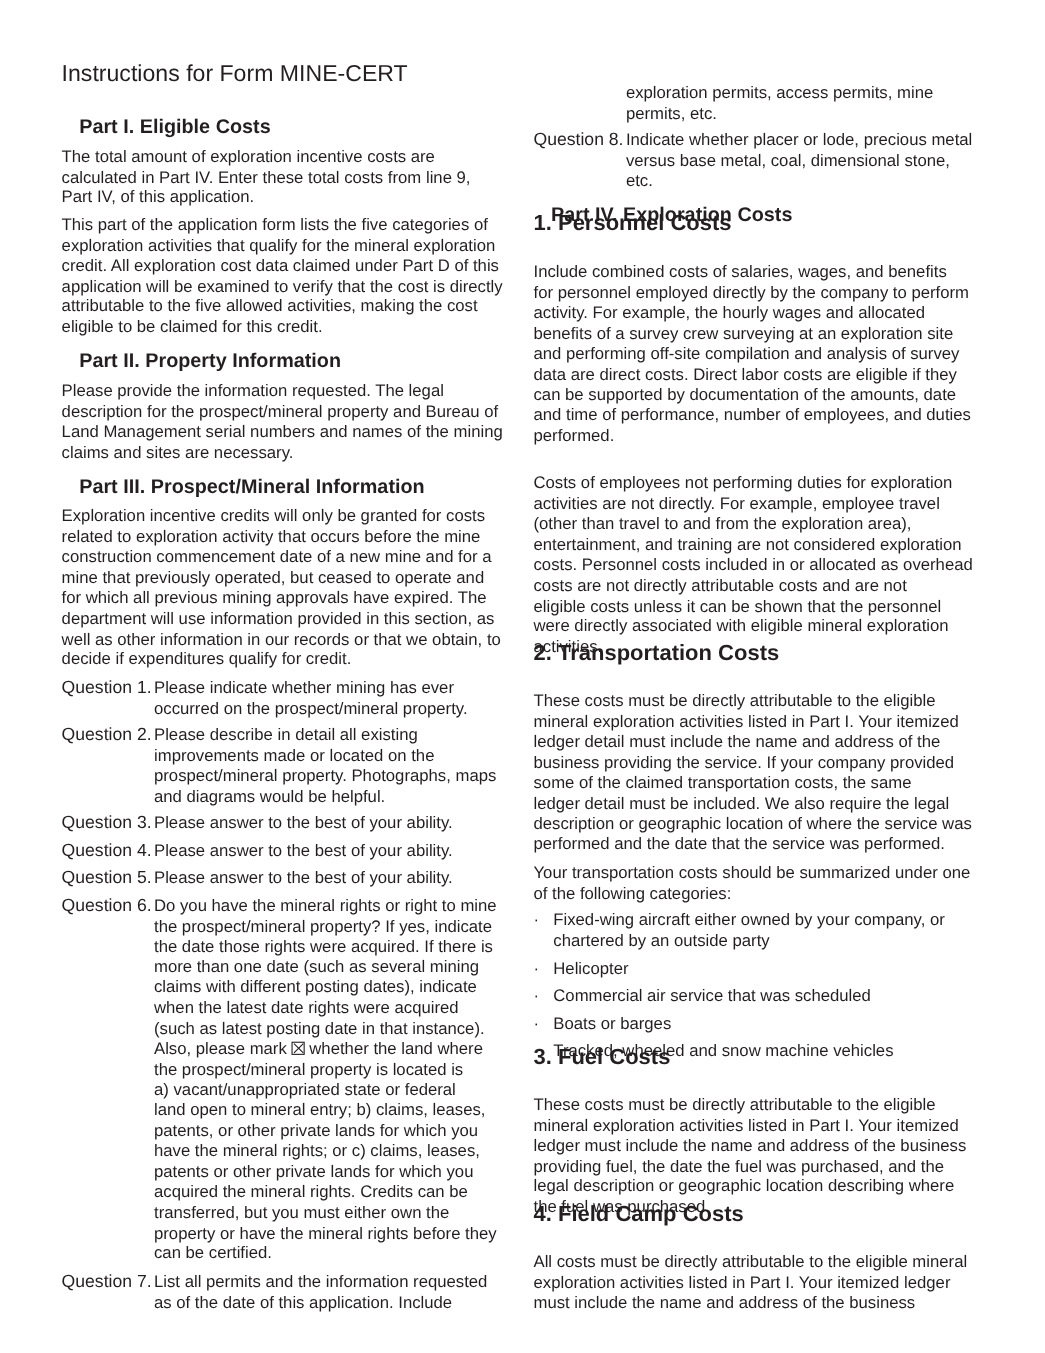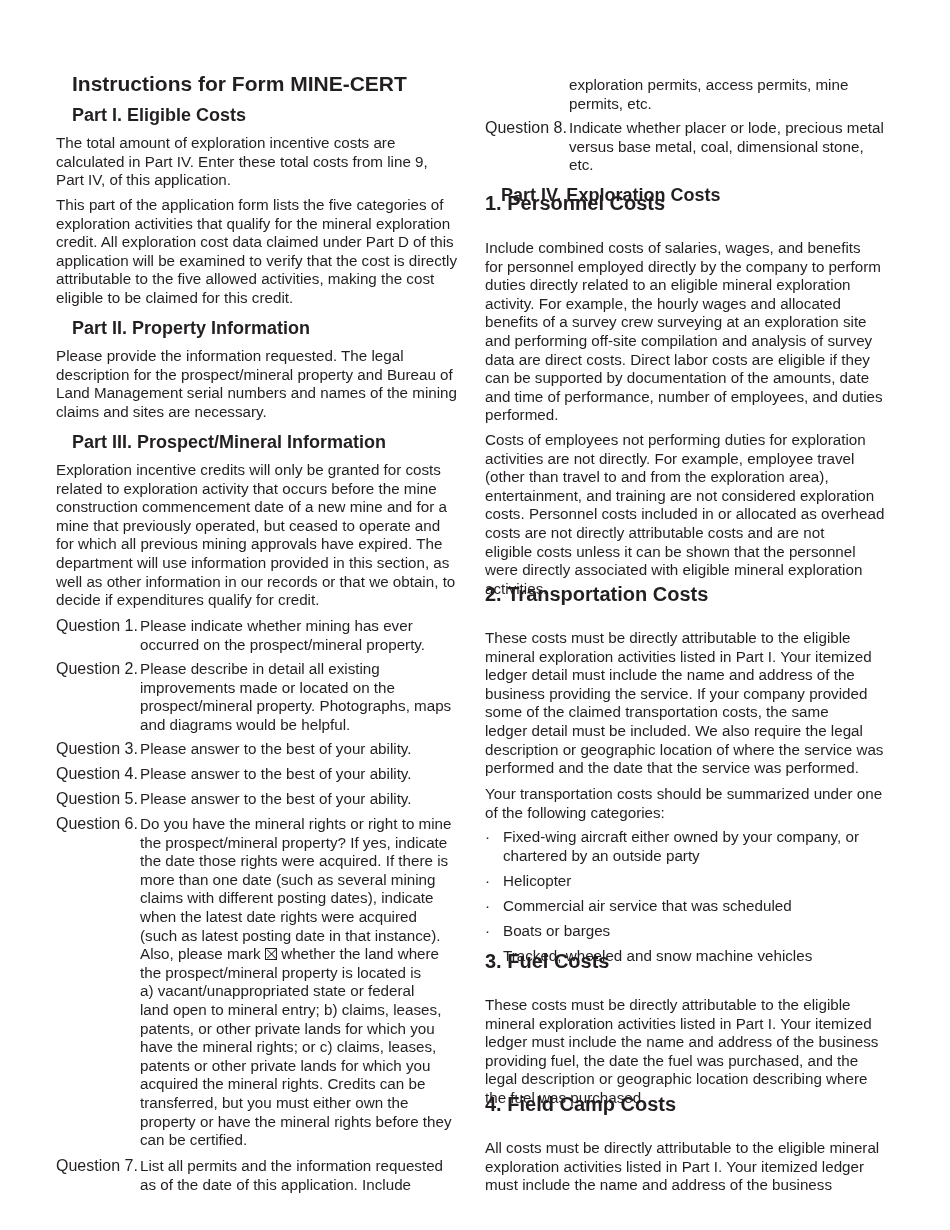--- a/index.html
+++ b/index.html
@@ -5,21 +5,21 @@
   html, body { margin: 0; padding: 0; background: #ffffff; }
   body {
     width: 950px; height: 1230px; position: relative; overflow: hidden;
     font-family: "Liberation Sans", sans-serif;
     color: #231f20;
   }
   .col { position: absolute; top: 0; }
   .col-left { left: 56px; width: 415px; }
   .col-right { left: 485px; width: 412px; }
   .line { display: block; font-size: 15.2px; line-height: 18.6px; white-space: nowrap; }
-  h1 { position: absolute; margin: 16px; font-size: 21px; font-weight: bold; line-height: 24px; white-space: nowrap; }
+  h1 { position: absolute; margin: 0; font-size: 21px; font-weight: normal; line-height: 24px; white-space: nowrap; }
   h2 { position: absolute; margin: 16px; font-size: 18px; font-weight: bold; line-height: 22px; white-space: nowrap; }
   h3 { position: absolute; margin: 0; font-size: 20px; font-weight: bold; line-height: 18px; white-space: nowrap; }
   .block { position: absolute; left: 0; margin-top: 20px; }
   .q-label { position: absolute; left: 0; font-size: 16px; line-height: 18.6px; white-space: nowrap; }
   .q-body { position: absolute; left: 84px; }
   .bullet { position: absolute; left: 0; font-size: 15.2px; line-height: 18.6px; }
   .b-body { position: absolute; left: 18px; }
   .check { display: inline-block; width: 12px; height: 12px; border: 1px solid #231f20; position: relative; vertical-align: -1px; box-sizing: border-box; }
   .check::before, .check::after { content: ""; position: absolute; left: 5px; top: -1px; width: 1px; height: 12px; background: #231f20; }
   .check::before { transform: rotate(45deg); }
@@ -152,21 +152,20 @@
       <span class="line">versus base metal, coal, dimensional stone,</span>
       <span class="line">etc.</span>
     </div>
   </div>
 
   <h2 style="top:168px">Part IV. Exploration Costs</h2>
   <h3 style="top:194px">1. Personnel Costs</h3>
   <div class="block" style="top:219px">
     <span class="line">Include combined costs of salaries, wages, and benefits</span>
     <span class="line">for personnel employed directly by the company to perform</span>
-    <span class="line">duties directly related to an eligible mineral exploration</span>
     <span class="line">activity. For example, the hourly wages and allocated</span>
     <span class="line">benefits of a survey crew surveying at an exploration site</span>
     <span class="line">and performing off-site compilation and analysis of survey</span>
     <span class="line">data are direct costs. Direct labor costs are eligible if they</span>
     <span class="line">can be supported by documentation of the amounts, date</span>
     <span class="line">and time of performance, number of employees, and duties</span>
     <span class="line">performed.</span>
   </div>
   <div class="block" style="top:411px">
     <span class="line">Costs of employees not performing duties for exploration</span>

